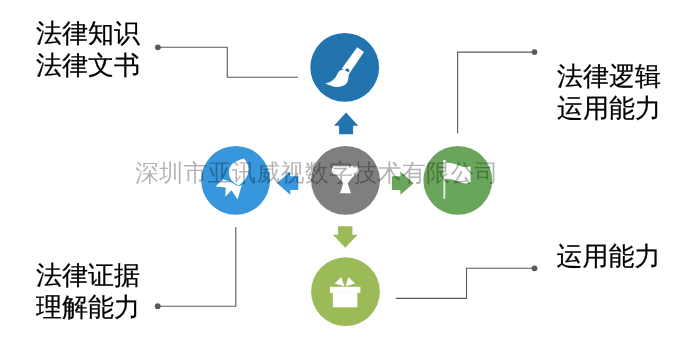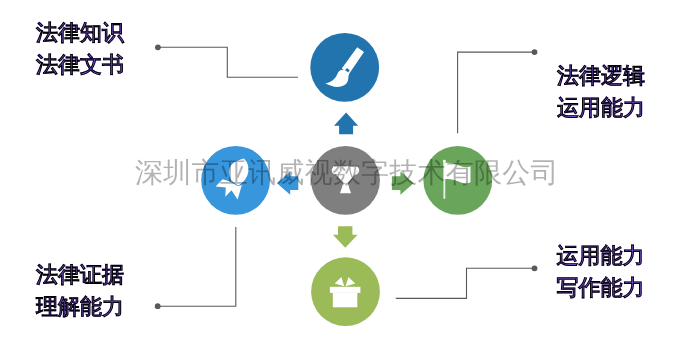--- a/index.html
+++ b/index.html
@@ -1,24 +1,24 @@
 <!DOCTYPE html>
 <html><head>
 <meta charset="utf-8">
 <style>
   html,body{margin:0;padding:0;background:#ffffff;}
   body{width:689px;height:338px;overflow:hidden;
        font-family:"Liberation Sans", sans-serif;}
   #stage{position:relative;width:689px;height:338px;background:#ffffff;}
   #art{position:absolute;left:0;top:0;}
-  .label{position:absolute;font-weight:700;color:#8b5cf6;
+  .label{position:absolute;font-weight:400;color:#000000;
          -webkit-text-stroke:0.22px #000000;
-         font-size:22px;line-height:32px;white-space:nowrap;}
+         font-size:26px;line-height:32px;white-space:nowrap;}
   .wm{position:absolute;left:135px;top:159.4px;color:rgba(0,0,0,0.30);
-      font-size:28px;line-height:28px;white-space:nowrap;
+      font-size:24px;line-height:28px;white-space:nowrap;
       font-weight:400;letter-spacing:0.25px;}
 </style>
 </head>
 <body>
 
 <div id="stage" style="background: rgb(255, 255, 255);">
 
   <svg id="art" width="689" height="338">
     <g id="g-connectors">
         <path d="M159,47.3 L227.3,47.3 L227.3,77.2 L298,77.2" fill="none" stroke="#595959" stroke-width="1.1"></path>
@@ -85,16 +85,15 @@
   <div class="label" id="lb-1" style="left: 557px; top: 19.5px; margin-top: 40px;">
     <div>法律逻辑</div>
     <div>运用能力</div>
   </div>
   <div class="label" id="lb-2" style="left: 36px; top: 258.8px;">
     <div>法律证据</div>
     <div>理解能力</div>
   </div>
   <div class="label" id="lb-3" style="left: 556.5px; top: 239.8px;">
     <div>运用能力</div>
-    <div>写作能力</div>
   </div>
 
 </div>
 
 </body></html>

